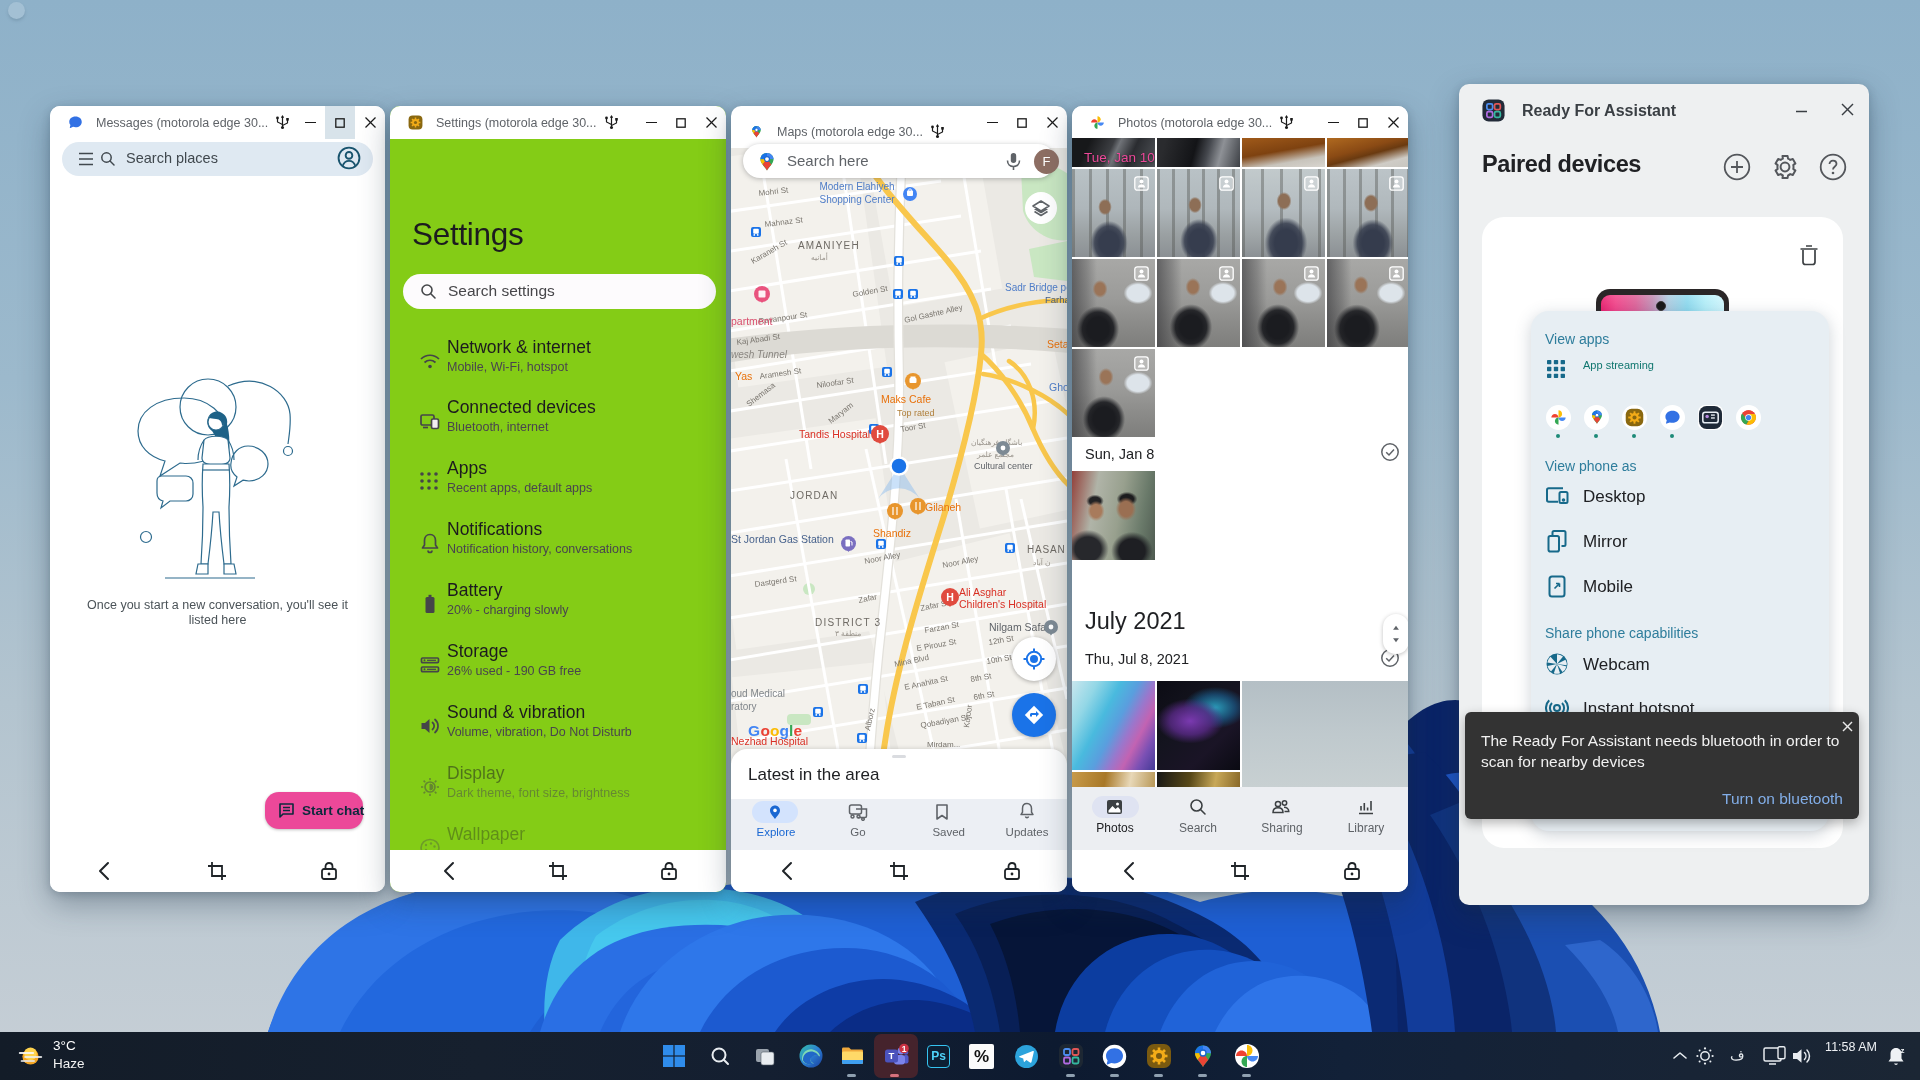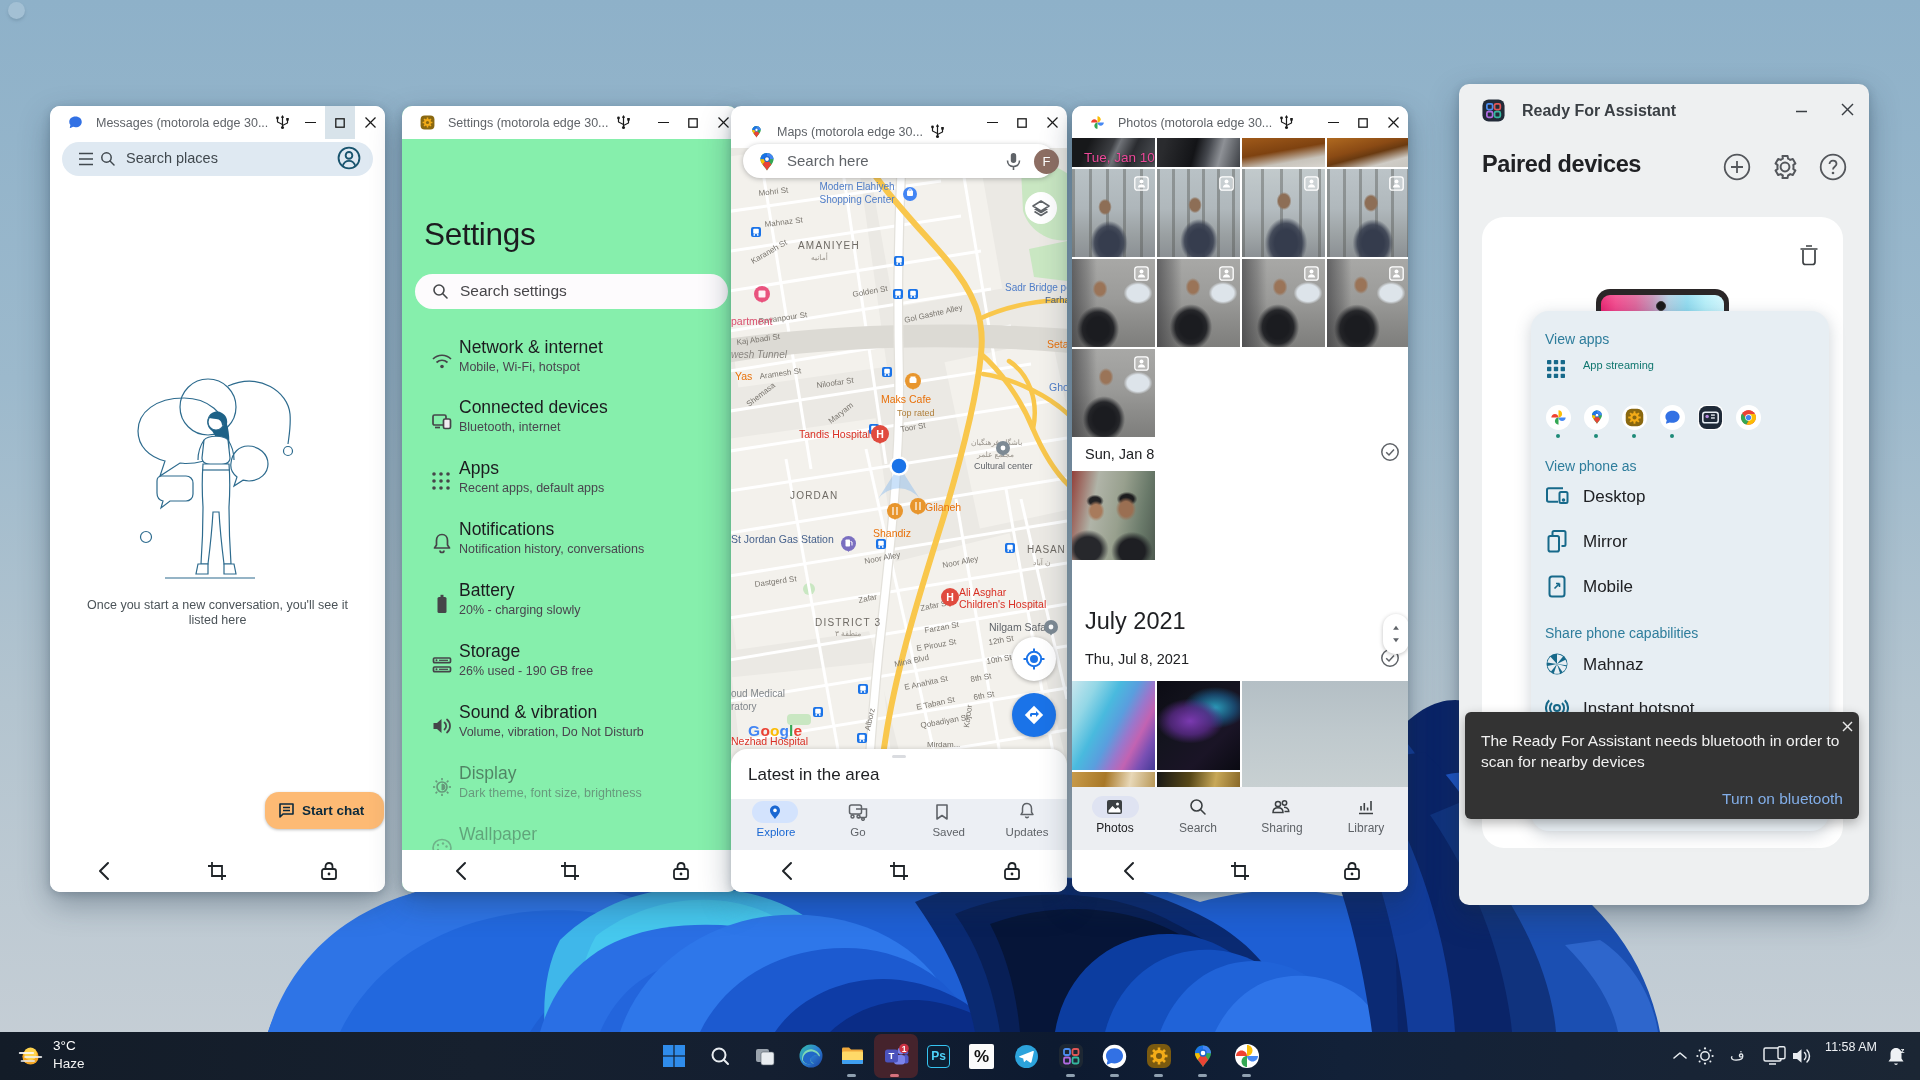--- a/index.html
+++ b/index.html
@@ -320,21 +320,21 @@
 
       <path d="M153 112 C152 125 152 140 153 155 C153 178 152 198 151 212 L158 212 C160 196 162 178 163 160 L169 160 C170 178 172 196 174 212 L181 212 C180 198 179 178 179 155 C180 140 180 125 179 112 Z" fill="#fff" stroke="#2d6b8e" stroke-width="1.2"></path>
       <line x1="152" y1="118" x2="180" y2="118" stroke="#2d6b8e" stroke-width="1.2"></line>
 
       <path d="M148 212 L158 212 L158 222 L146 222 Z M174 212 L184 212 L186 222 L174 222 Z" fill="#fff" stroke="#2d6b8e" stroke-width="1.2"></path>
       <line x1="115" y1="226" x2="205" y2="226" stroke="#2d6b8e" stroke-width="1.2"></line>
     </g>
   </svg>
   <div class="abs" style="left:0;top:492px;width:335px;text-align:center;font-size:12.5px;color:#4b5358;line-height:15px;">Once you start a new conversation, you'll see it<br>listed here</div>
 
-  <div class="abs" style="left:215px;top:686px;width:119px;height:37px;border-radius:14px;background:#fdba74;box-shadow:0 1px 3px rgba(0,0,0,.25);white-space:nowrap;">
+  <div class="abs" style="left:215px;top:686px;width:98px;height:37px;border-radius:14px;background:#ec4899;box-shadow:0 1px 3px rgba(0,0,0,.25);white-space:nowrap;">
     <svg class="abs" style="left:13px;top:10px" width="17" height="17" viewBox="0 0 17 17">
         <path d="M2 2 L15 2 L15 12 L5 12 L2 15 Z" fill="none" stroke="#0c2a3c" stroke-width="1.6" stroke-linejoin="round"></path>
         <line x1="5" y1="5.5" x2="12" y2="5.5" stroke="#0c2a3c" stroke-width="1.4"></line>
         <line x1="5" y1="8.5" x2="12" y2="8.5" stroke="#0c2a3c" stroke-width="1.4"></line>
       </svg>
     <div class="abs" style="left:37px;top:11px;font-size:13.5px;font-weight:bold;color:#0c2a3c;">Start chat</div>
   </div>
   <div class="navbar">
     <svg style="left:45px" width="18" height="20" viewBox="0 0 18 20">
         <path d="M13 2 L5 10 L13 18" fill="none" stroke="#1f2428" stroke-width="2" stroke-linecap="round" stroke-linejoin="round"></path>
@@ -345,21 +345,21 @@
           <path d="M1 5 L15 5 L15 19"></path>
         </g>
       </svg>
     <svg style="left:270px" width="18" height="20" viewBox="0 0 18 20">
         <rect x="2" y="8" width="14" height="10" rx="2" fill="none" stroke="#1f2428" stroke-width="1.8"></rect>
         <path d="M5.5 8 L5.5 5.5 C5.5 3.5 7 2 9 2 C11 2 12.5 3.5 12.5 5.5 L12.5 8" fill="none" stroke="#1f2428" stroke-width="1.8"></path>
         <circle cx="9" cy="13" r="1.4" fill="#1f2428"></circle>
       </svg>
   </div>
 </div>
-<div class="win" id="w-settings" style="left:390px;top:106px;width:336px;height:786px;background:#86efac;margin-left:12px;">
+<div class="win" id="w-settings" style="left:390px;top:106px;width:336px;height:786px;background:#84cc16;">
   <div class="tbar">
     <svg class="ticon" viewBox="0 0 26 26">
         <rect x="1" y="1" width="24" height="24" rx="7" fill="#8a6810"></rect>
         <circle cx="13" cy="13" r="6" fill="#f3ac18"></circle>
         <g stroke="#f3ac18" stroke-width="2.6">
           <line x1="13" y1="4.5" x2="13" y2="8"></line>
           <line x1="13" y1="18" x2="13" y2="21.5"></line>
           <line x1="4.5" y1="13" x2="8" y2="13"></line>
           <line x1="18" y1="13" x2="21.5" y2="13"></line>
           <line x1="7" y1="7" x2="9.5" y2="9.5"></line>
@@ -1324,21 +1324,21 @@
         <circle cx="12" cy="12" r="10.5" fill="#17698a"></circle>
         <g fill="#e7eef3">
           <path d="M12 12 L12 2.2 A9.8 9.8 0 0 1 18 4.5 Z"></path>
           <path d="M12 12 L19.8 6.5 A9.8 9.8 0 0 1 21.8 12 Z" transform="rotate(8 12 12)"></path>
           <path d="M12 12 L21.5 14.5 A9.8 9.8 0 0 1 17.5 20 Z"></path>
           <path d="M12 12 L15 21.3 A9.8 9.8 0 0 1 8.8 21.3 Z"></path>
           <path d="M12 12 L6 19.5 A9.8 9.8 0 0 1 2.5 14 Z"></path>
           <path d="M12 12 L2.3 10.5 A9.8 9.8 0 0 1 5.5 4.8 Z"></path>
         </g>
       </svg>
-    <div class="abs" style="left:52px;top:344px;font-size:17px;color:#202124;">Mahnaz</div>
+    <div class="abs" style="left:52px;top:344px;font-size:17px;color:#202124;">Webcam</div>
     <svg class="abs" style="left:14px;top:385px" width="24" height="24" viewBox="0 0 24 24">
         <g fill="none" stroke="#17698a" stroke-width="2">
           <circle cx="12" cy="12" r="3"></circle>
           <path d="M7 17 A7 7 0 0 1 7 7 M17 7 A7 7 0 0 1 17 17"></path>
           <path d="M4.2 19.8 A11 11 0 0 1 4.2 4.2 M19.8 4.2 A11 11 0 0 1 19.8 19.8"></path>
         </g>
       </svg>
     <div class="abs" style="left:52px;top:388px;font-size:17px;color:#202124;">Instant hotspot</div>
   </div>
 

